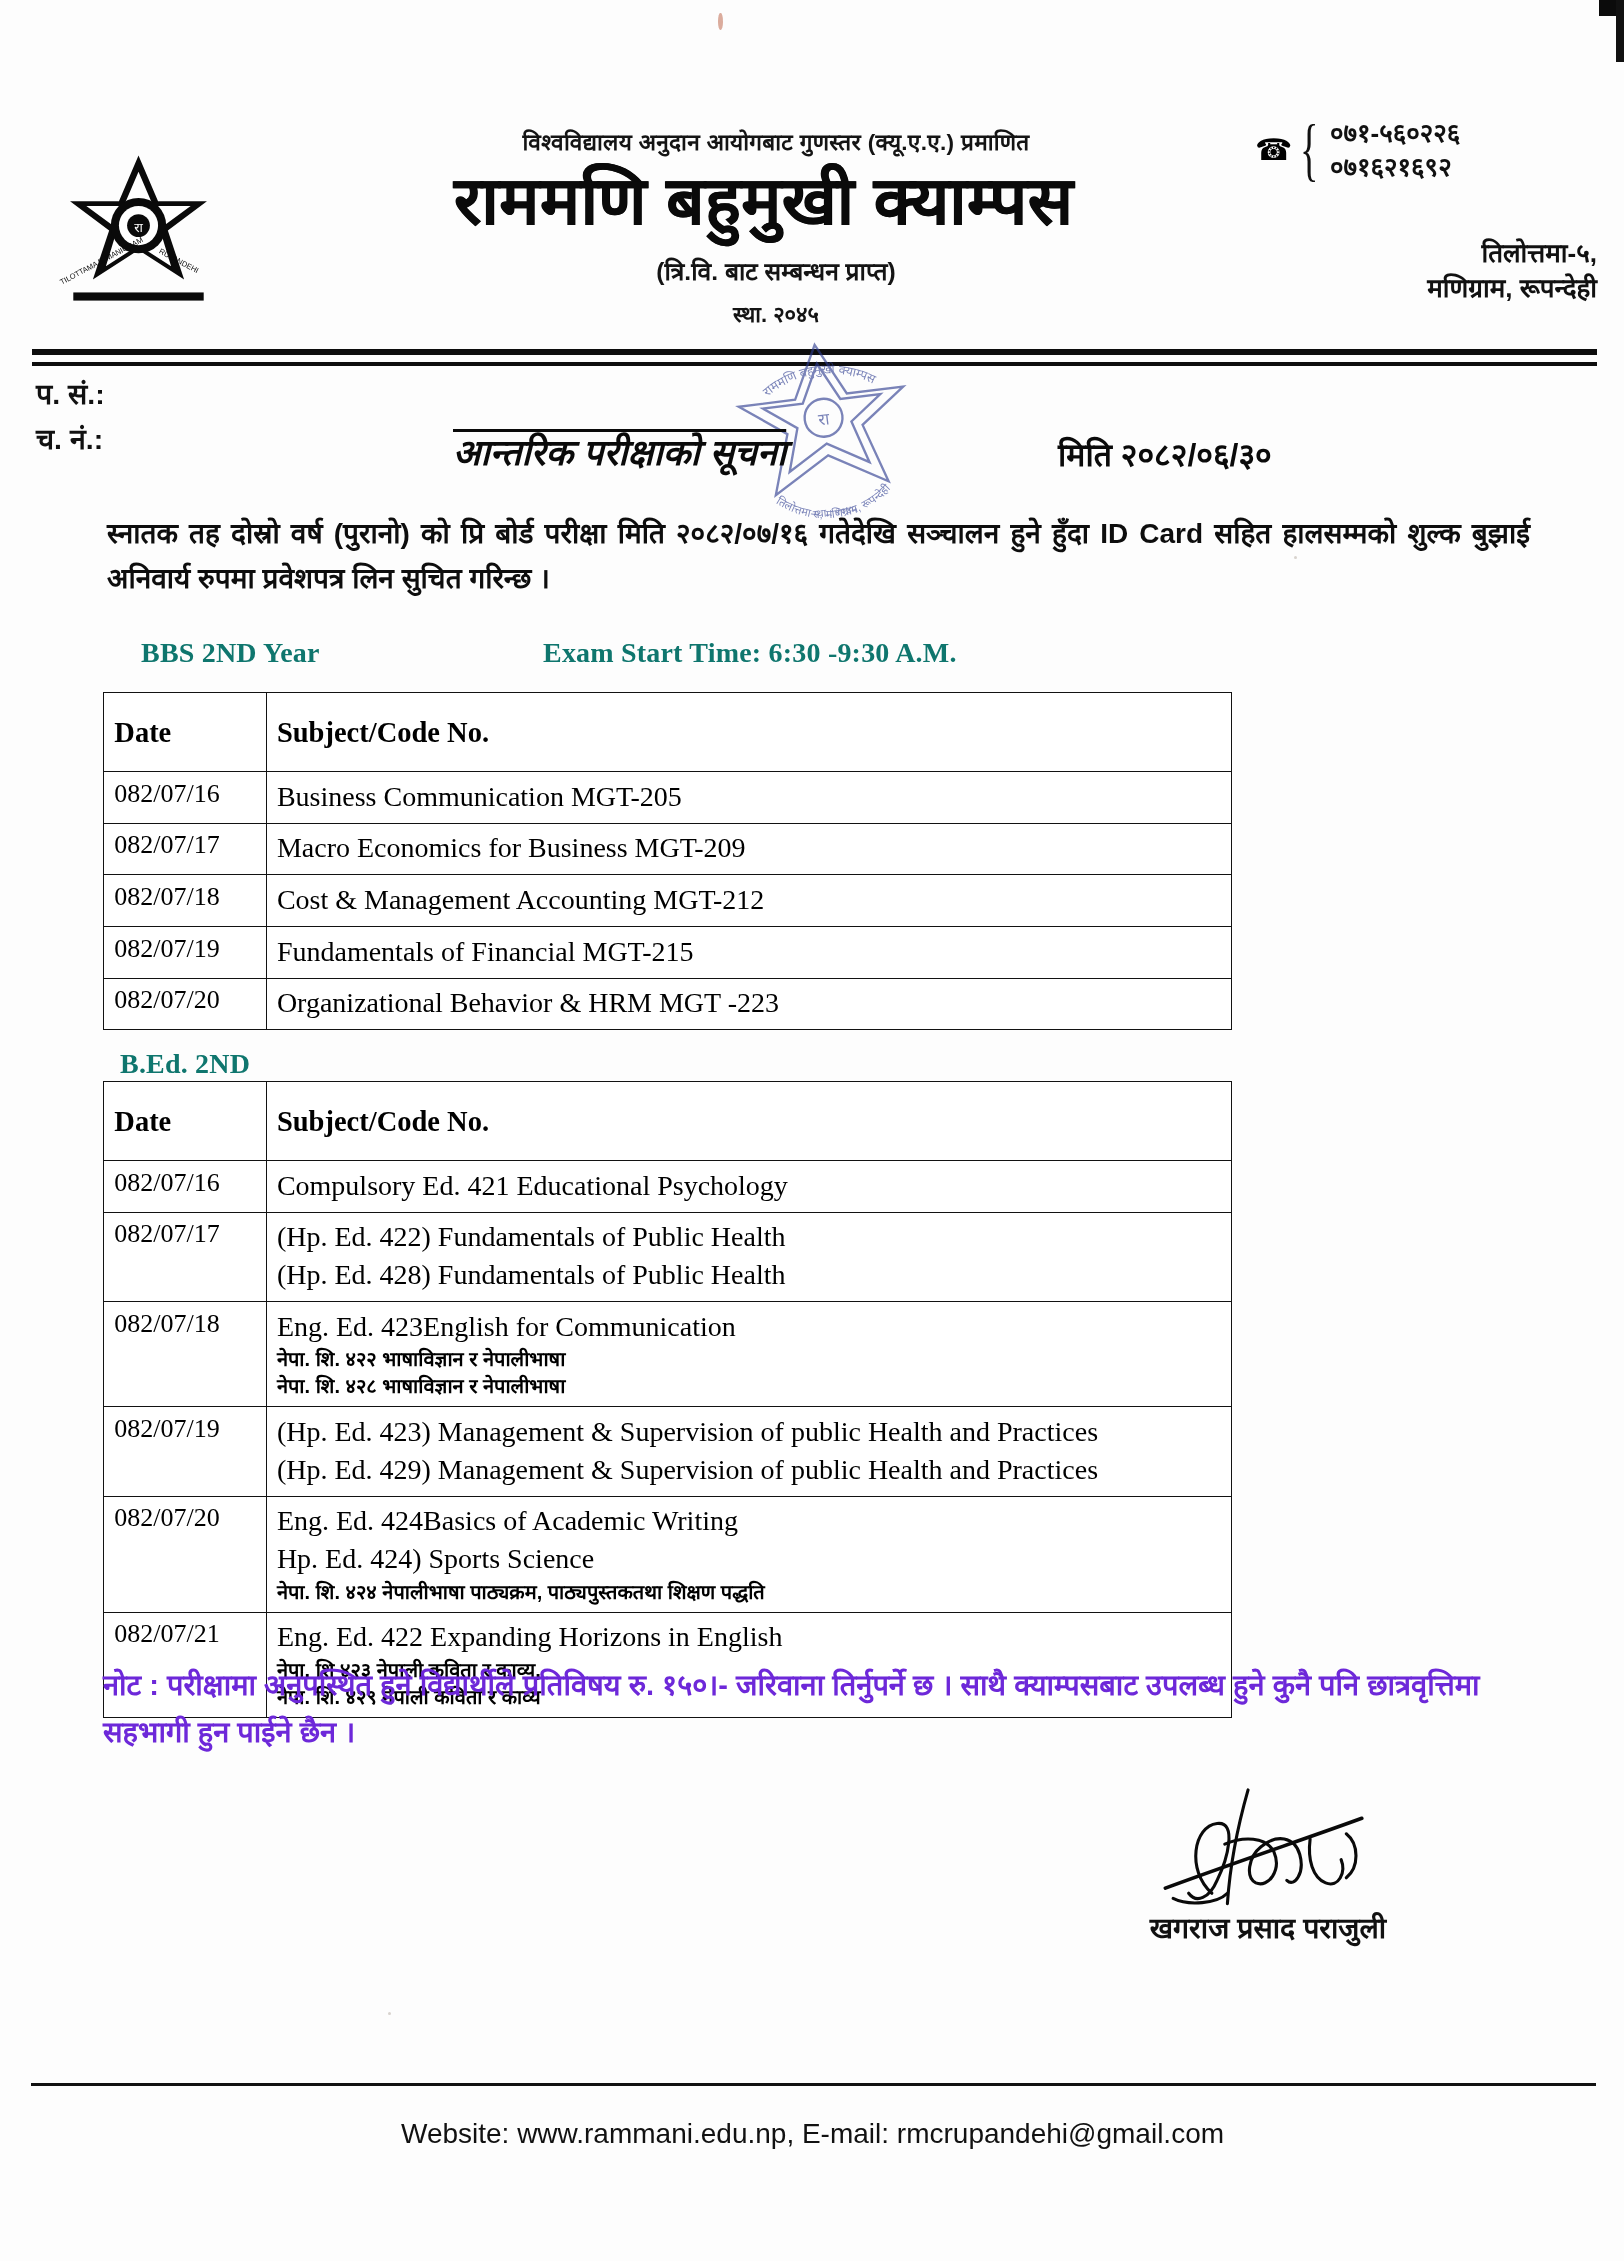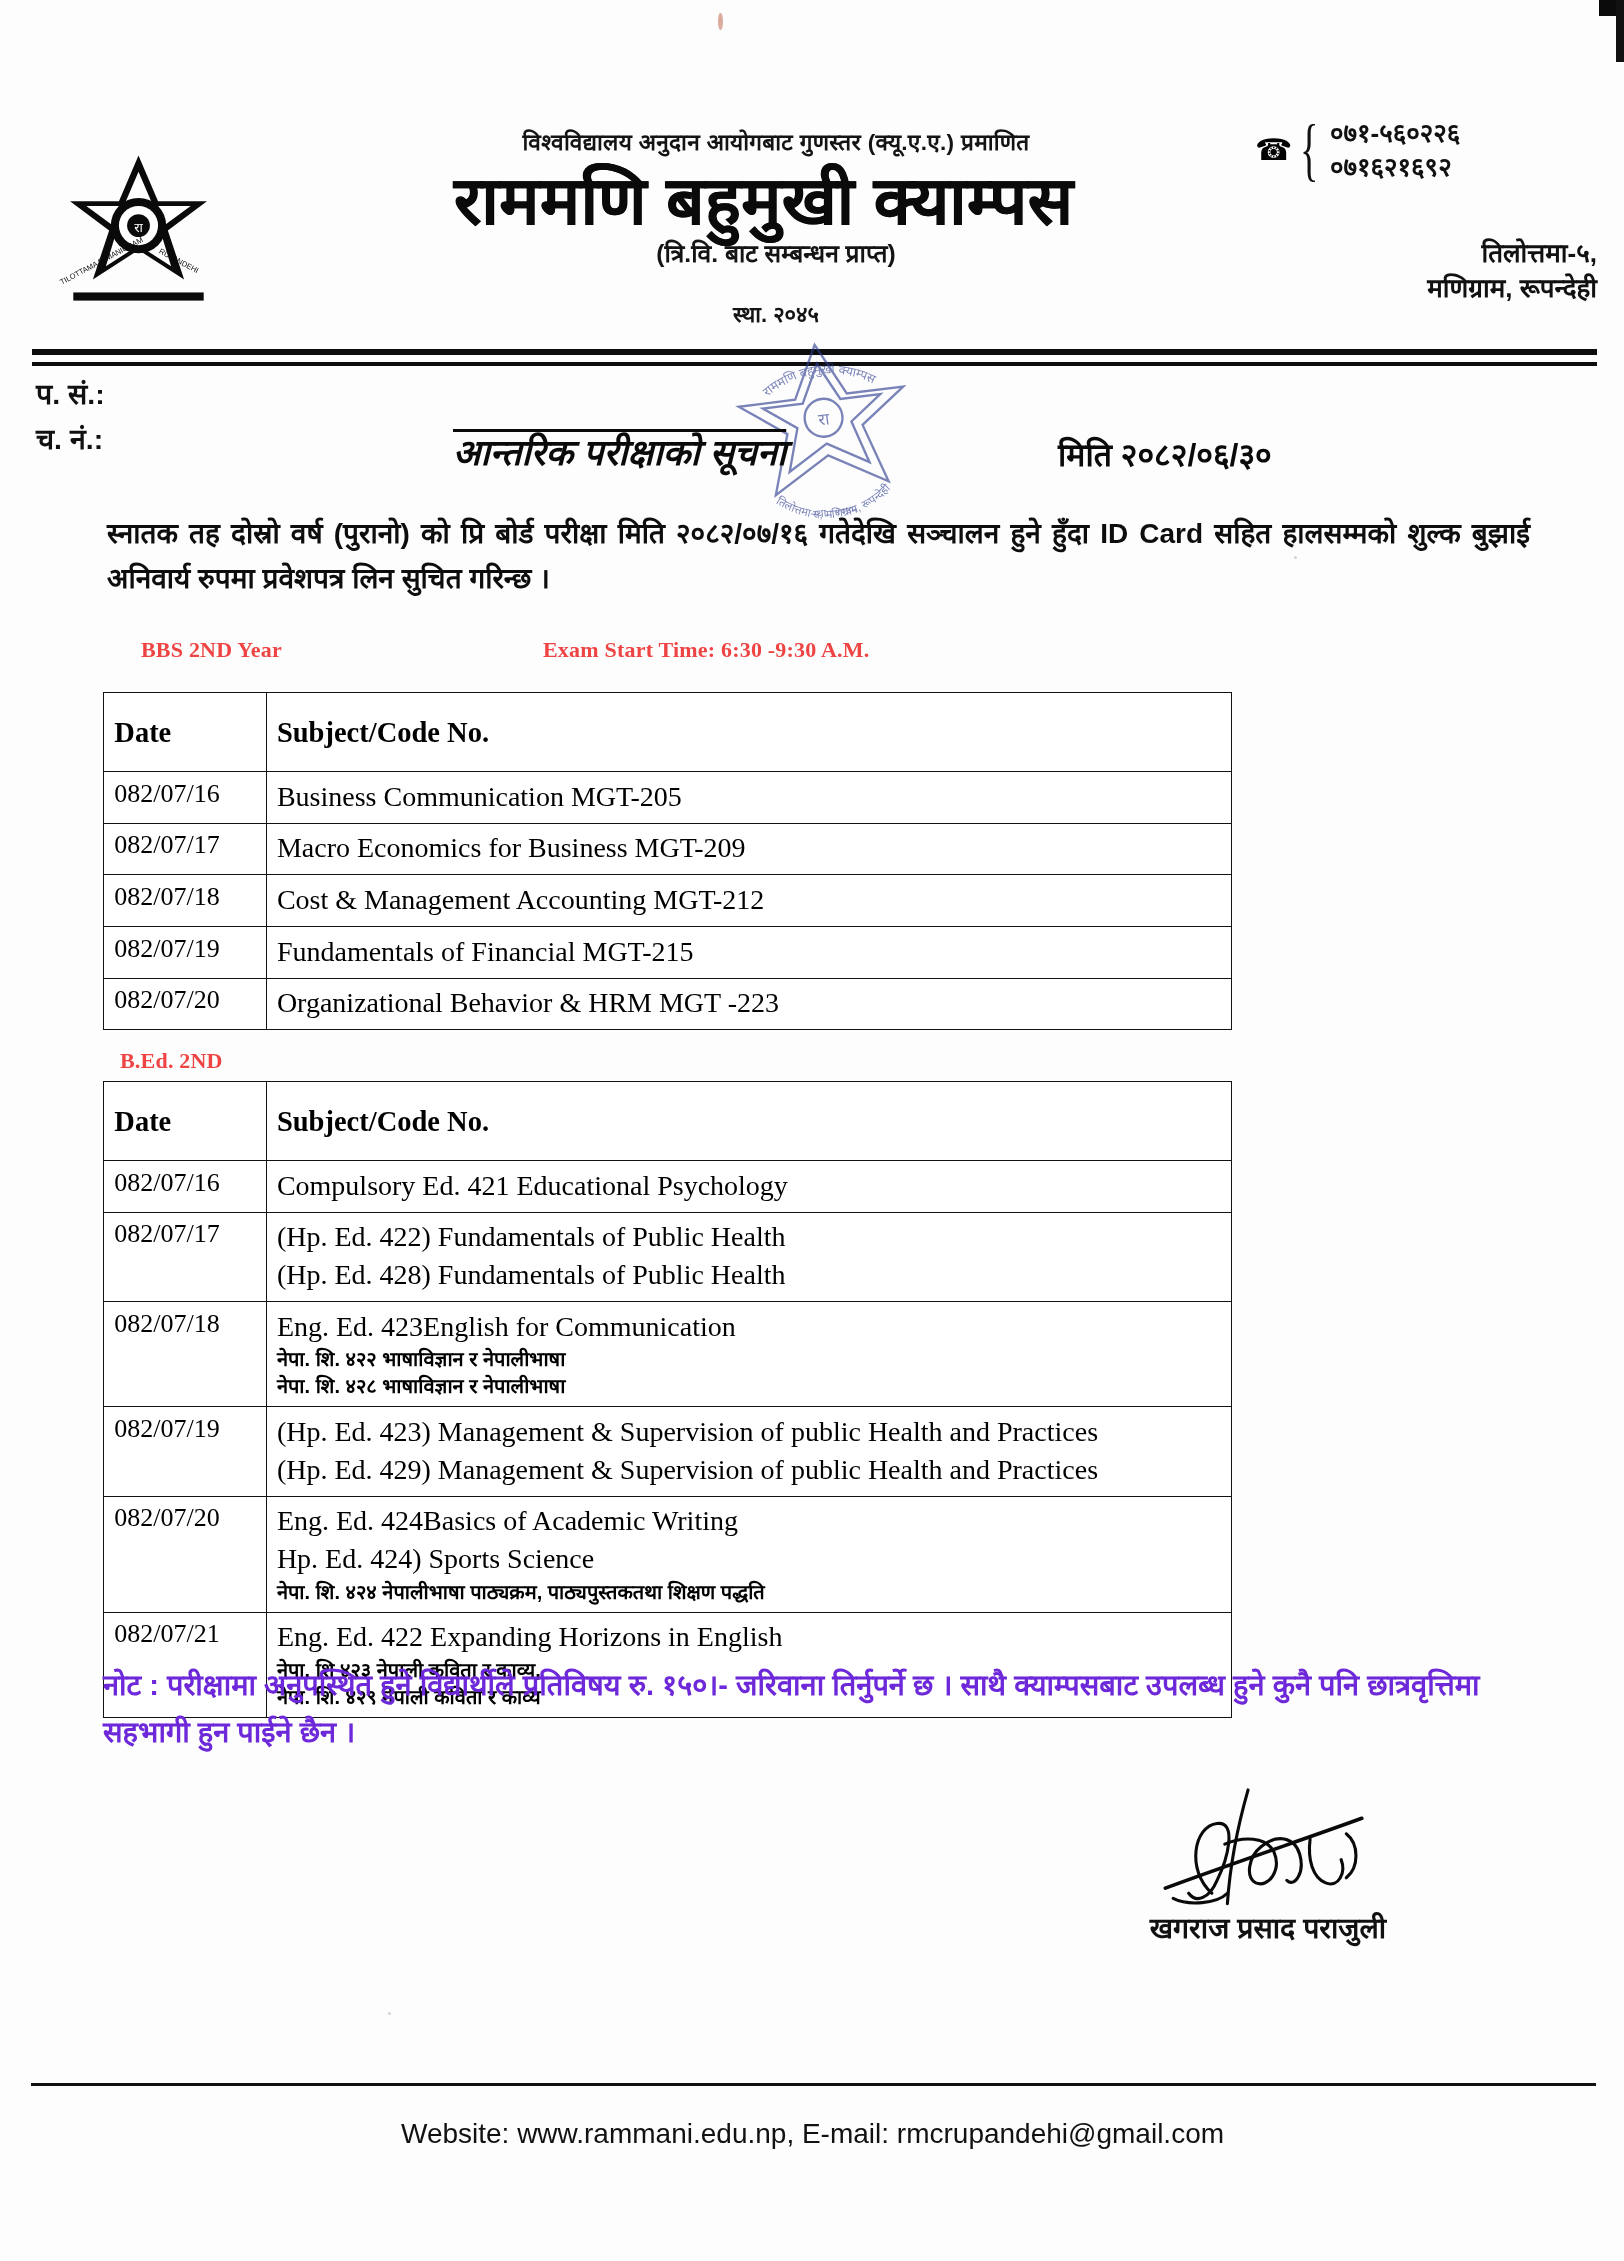--- a/index.html
+++ b/index.html
@@ -68,21 +68,21 @@
     font-weight: bold;
     font-size: 67px;
     line-height: 1.06;
     color: #0a0a0a;
     letter-spacing: 0.6px;
     text-shadow: 0.6px 0 0 #000;
   }
   .affil {
     position: absolute;
     left: 349px;
-    top: 236px;
+    top: 254px;
     width: 854px;
     text-align: center;
     font-family: "Liberation Sans", sans-serif;
     font-weight: bold;
     font-size: 24.6px;
     color: #141414;
   }
   .estd {
     position: absolute;
     left: 349px;
@@ -205,22 +205,22 @@
     line-height: 1.62;
     color: #0d0d0d;
     text-align: justify;
   }
 
   
   .sec-head {
     position: absolute;
     font-family: "Liberation Serif", serif;
     font-weight: bold;
-    font-size: 22px;
-    color: #ef4444;
+    font-size: 28px;
+    color: #0f766e;
     letter-spacing: 0.2px;
   }
   .sec-head.bbs { left: 141px; top: 637px; }
   .sec-head.time { left: 543px; top: 637px; text-align: center; }
   .sec-head.bed { left: 120px; top: 1048px; }
 
   
   table.sched {
     position: absolute;
     border-collapse: collapse;

